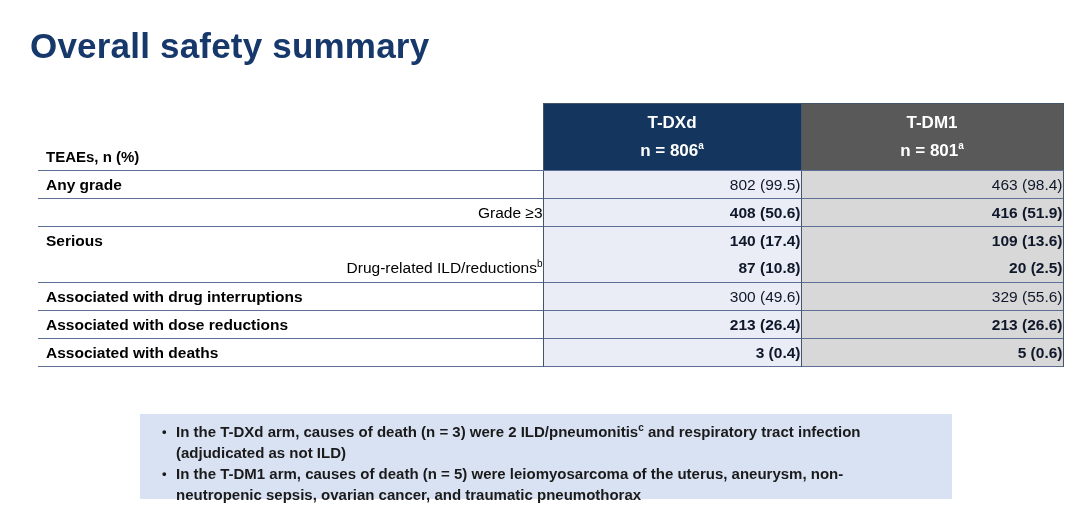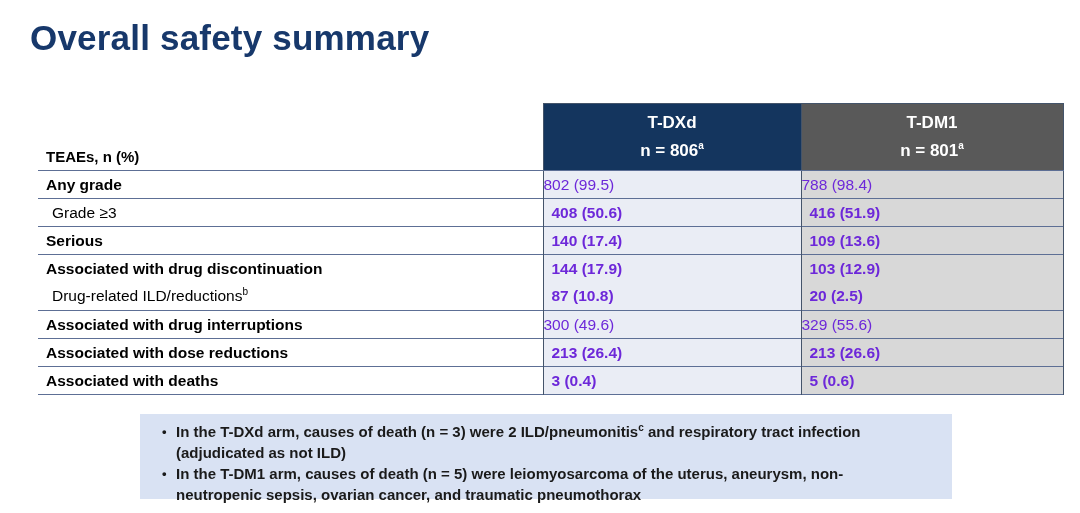--- a/index.html
+++ b/index.html
@@ -17,21 +17,21 @@
   html,body{background:#ffffff;}
   .slide{
     position:relative;
     width:1080px;height:513px;
     background:#ffffff;
     font-family:"Liberation Sans","DejaVu Sans",sans-serif;
     color:var(--text-color);
     overflow:hidden;
   }
   .title{
-    position:absolute;left:30px;top:18px;
+    position:absolute;left:30px;top:26px;
     font-size:35px;font-weight:bold;
     color:var(--title-color);
     letter-spacing:0.2px;
   }
   table.safety{
     position:absolute;left:38px;top:103px;
     width:1025px;
     border-collapse:collapse;table-layout:fixed;
     font-size:15.5px;
     border-bottom:1px solid var(--rule-color);
@@ -50,22 +50,22 @@
     margin-top:24px;
   }
   th.head-tdxd{background:var(--tdxd-header-bg);border-left:1px solid var(--grid-color);}
   th.head-tdm1{background:var(--tdm1-header-bg);border-left:1px solid var(--grid-color);border-right:1px solid var(--grid-color);}
   .head-inner{display:flex;flex-direction:column;justify-content:space-between;height:52px;padding:2px 0;}
   tbody tr{border-top:1px solid var(--rule-color);}
   tbody tr.sub{border-top:none;}
   tbody td{height:28px;vertical-align:middle;padding:0;}
   td.lab{text-align:left;padding-left:8px;color:#000;margin-top:16px;}
   tr.lb td.lab{font-weight:bold;}
-  tr.ind td.lab{padding-left:14px;}
-  td.val{text-align:left;color:#6d28d9;}
+  tr.ind td.lab{padding-left:14px;text-align:right;}
+  td.val{text-align:right;color:#0f172a;}
   tr.vb td.val{font-weight:bold;padding-left:8px;}
   td.v-tdxd{background:var(--tdxd-cell-bg);border-left:1px solid var(--grid-color);}
   td.v-tdm1{background:var(--tdm1-cell-bg);border-left:1px solid var(--grid-color);border-right:1px solid var(--grid-color);}
   sup{font-size:10px;line-height:0;vertical-align:super;}
   .callout{
     position:absolute;left:140px;top:414px;
     width:812px;height:85px;
     background:var(--callout-bg);
     padding:7px 10px 0 22px;
   }
@@ -106,36 +106,31 @@
             <span>T-DM1</span>
             <span><span>n = 801</span><sup>a</sup></span>
           </div>
         </th>
       </tr>
     </thead>
     <tbody>
       <tr class="lb">
         <td class="lab">Any grade</td>
         <td class="val v-tdxd">802 (99.5)</td>
-        <td class="val v-tdm1">788 (98.4)</td>
+        <td class="val v-tdm1">463 (98.4)</td>
       </tr>
       <tr class="vb ind">
         <td class="lab">Grade ≥3</td>
         <td class="val v-tdxd">408 (50.6)</td>
         <td class="val v-tdm1">416 (51.9)</td>
       </tr>
       <tr class="lb vb">
         <td class="lab">Serious</td>
         <td class="val v-tdxd">140 (17.4)</td>
         <td class="val v-tdm1">109 (13.6)</td>
-      </tr>
-      <tr class="lb vb">
-        <td class="lab">Associated with drug discontinuation</td>
-        <td class="val v-tdxd">144 (17.9)</td>
-        <td class="val v-tdm1">103 (12.9)</td>
       </tr>
       <tr class="vb ind sub">
         <td class="lab"><span>Drug-related ILD/reductions</span><sup>b</sup></td>
         <td class="val v-tdxd">87 (10.8)</td>
         <td class="val v-tdm1">20 (2.5)</td>
       </tr>
       <tr class="lb">
         <td class="lab">Associated with drug interruptions</td>
         <td class="val v-tdxd">300 (49.6)</td>
         <td class="val v-tdm1">329 (55.6)</td>

